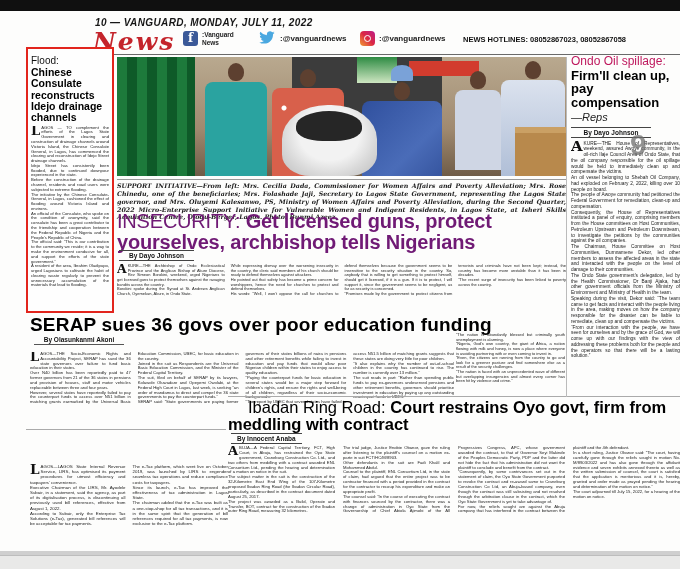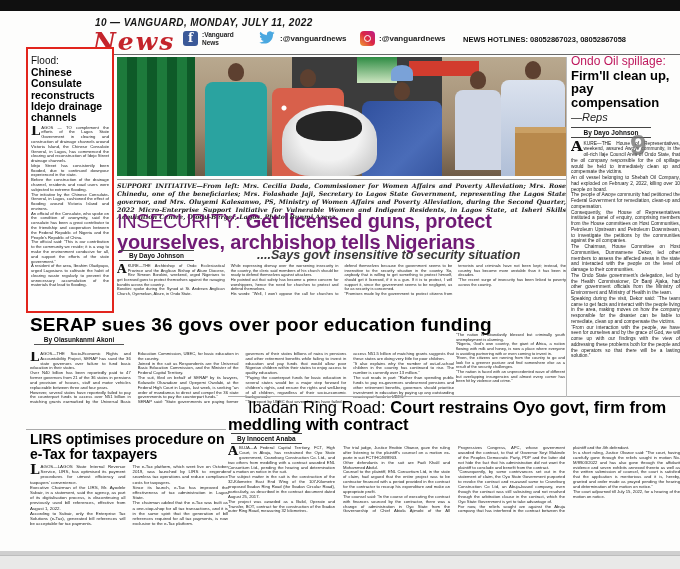--- a/index.html
+++ b/index.html
@@ -182,21 +182,20 @@
     <div class="wrapped"></div>
     <div class="box"></div>
   </div>
 
   <div class="abs caption">SUPPORT INITIATIVE—From left: Mrs. Cecilia Dada, Commissioner for Women Affairs and Poverty Alleviation; Mrs. Rose Chinedu, one of the beneficiaries; Mrs. Folashade Jaji, Secretary to Lagos State Government, representing the Lagos State governor, and Mrs. Oluyemi Kalesanwo, PS, Ministry of Women Affairs and Poverty Alleviation, during the Second Quarter, 2022 Micro-Enterprise Support Initiative for Vulnerable Women and Indigent Residents, in Lagos State, at Isheri Skills Acquisition Centre, Ojodu-Berger, Lagos. Photo: Bunmi Azeez.</div>
 
   <div class="abs insec-headline"><span class="kick">INSECURITY:</span><span> Get licensed guns, protect yourselves, archbishop tells Nigerians</span></div>
 
   <div class="abs insec-byrow">
     <span class="byline insec-byline">By Dayo Johnson</span>
-    <span class="standfirst">....Says govt insensitive to security situation</span>
   </div>
 
   <div class="abs body dropcap insec-body">AKURE—THE Archbishop of Ondo Ecclesiastical Province and the Anglican Bishop of Akure Diocese, Rev Simeon Borokini, weekend, urged Nigerians to get licensed guns to protect themselves against the ravaging bandits across the country.
 Borokini spoke during the Synod at St. Andrews Anglican Church, Oyemekun, Akure, in Ondo State.
 While expressing dismay over the worsening insecurity in the country, the cleric said members of his church should be ready to defend themselves against attackers.
 He pointed out that safety has become a prime concern for worshippers, hence the need for churches to protect and defend themselves.
 His words: “Well, I won't oppose the call for churches to defend themselves because the government seems to be insensitive to the security situation in the country. So, anybody that is willing to get something to protect himself, should get it licensed, if it is a gun. If it is to protect, I will support it, since the government seems to be negligent, as far as security is concerned.
 “Promises made by the government to protect citizens from terrorists and criminals have not been kept; instead, the country has become more unstable than it has been in decades.
 “The recent surge of insecurity has been linked to poverty across the country.</div>
   <div class="abs body insec-cont">“The nation is abundantly blessed but criminally youth unemployment is alarming.
@@ -211,21 +210,20 @@
 However, several states have reportedly failed to pay the counterpart funds to access over N51 billion in matching grants earmarked by the Universal Basic Education Commission, UBEC, for basic education in the country.
 Joined in the suit as Respondents are the Universal Basic Education Commission, and the Minister of the Federal Capital Territory.
 The suit, filed on behalf of SERAP by its lawyers, Kolawole Oluwadare and Opeyemi Owolabi, at the Federal High Court in Lagos, last week, is seeking “an order of mandamus to direct and compel the 36 state governments to pay the counterpart funds.”
 SERAP said: “State governments are paying former governors of their states billions of naira in pensions and other retirement benefits while failing to invest in education and pay funds that would allow poor Nigerian children within their states to enjoy access to quality education.
 “Paying the counterpart funds for basic education in several states would be a major step forward for children's rights, and ensure the rights and well-being of all children, regardless of their socio-economic backgrounds.
 “The report by UBEC that several states have failed to access N51.5 billion of matching grants suggests that these states are doing very little for poor children.
 “It also explains why the number of out-of-school children in the country has continued to rise. The number is currently over 13 million.”
 The suit reads in part: “Rather than spending public funds to pay ex-governors undeserved pensions and other retirement benefits, governors should prioritise investment in education by paying up any outstanding counterpart funds to UBEC.”</div>
 
   <div class="abs sec-rule"></div>
-  <div class="abs lirs-headline">LIRS optimises procedure on e-Tax for taxpayers</div>
   <div class="abs body dropcap lirs-body">LAGOS—LAGOS State Internal Revenue Service, LIRS, has optimised its payment procedures for utmost efficiency and taxpayers' convenience.
 Executive Chairman of the LIRS, Mr. Ayodele Subair, in a statement, said the agency, as part of its digitalisation process, is discontinuing all previously used bill references, effective from August 1, 2022.
 According to Subair, only the Enterprise Tax Solutions (e-Tax), generated bill references will be acceptable for tax payments.
 The e-Tax platform, which went live on October 2019, was launched by LIRS to engender seamless tax operations and reduce compliance costs for taxpayers.
 Since its launch, e-Tax has improved the effectiveness of tax administration in Lagos State.
 The chairman added that the e-Tax was built as a one-stop-shop for all tax transactions, and it is in the same spirit that the generation of bill references required for all tax payments, is now exclusive to the e-Tax platform.</div>
 
   <div class="abs ib-rule"></div>
   <div class="abs ib-headline"><span class="kick">Ibadan Ring Road: </span><span>Court restrains Oyo govt, firm from meddling with contract</span></div>
   <span class="abs byline ib-byline">By Innocent Anaba</span>

